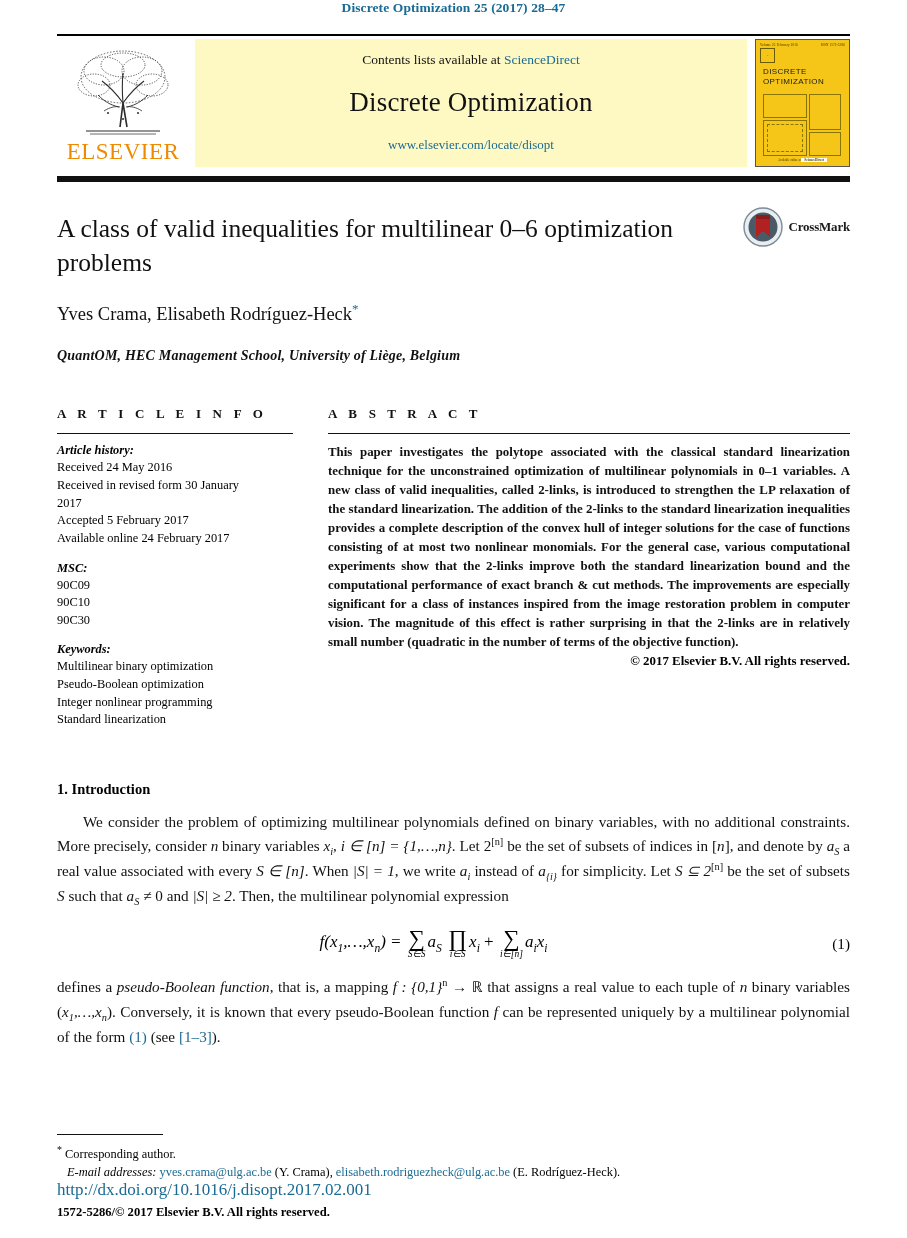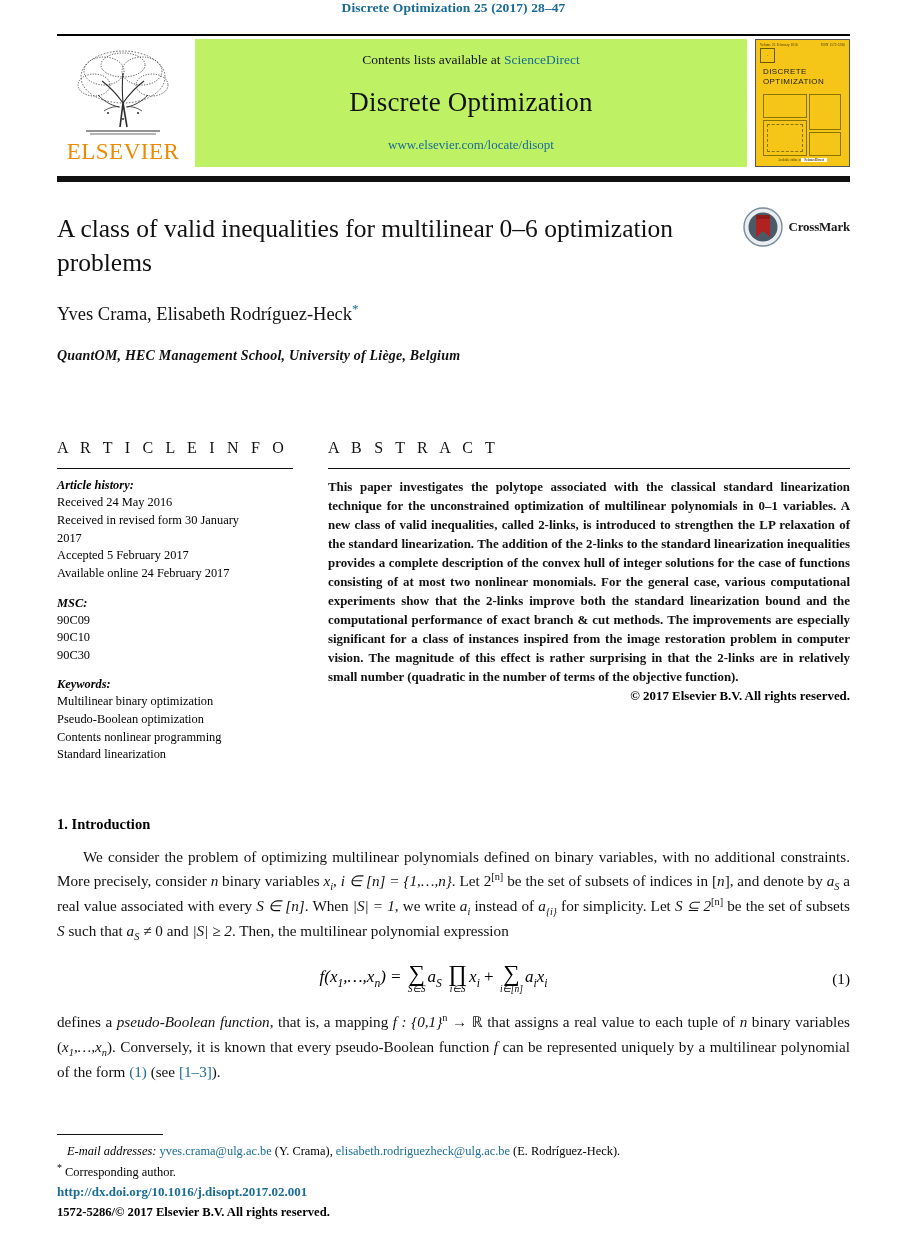--- a/index.html
+++ b/index.html
@@ -53,21 +53,21 @@
   .elsevier-word {
     color: #ED8B00;
     font-family: "Liberation Serif", serif;
     font-size: 23px;
     letter-spacing: 0.5px;
     line-height: 1;
     margin-top: 1px;
   }
   .contents-band {
     flex: 1 1 auto;
-    background: #bef264;
+    background: #fef9c3;
     margin-left: 6px;
     margin-right: 8px;
     display: flex;
     flex-direction: column;
     align-items: center;
     justify-content: space-between;
     padding: 13px 0 14px 0;
     box-sizing: border-box;
   }
   .contents-line {
@@ -202,26 +202,25 @@
 
   
   .info-abstract {
     margin: 42px 57px 0 57px;
     display: flex;
     gap: 35px;
   }
   .col-info { flex: 0 0 236px; }
   .col-abstract { flex: 1 1 auto; }
   .sec-label {
-    font-size: 16px;
-    font-weight: normal;
+    font-size: 13px;
+    font-weight: bold;
     letter-spacing: 4.2px;
     color: #111;
     font-family: "Liberation Serif", serif;
-    margin-top: 33px;
   }
   .hr-thin {
     border-top: 1.3px solid #111;
     margin-top: 11px;
     margin-bottom: 9px;
   }
   .info-head {
     font-style: italic;
     font-weight: bold;
     font-size: 12.4px;
@@ -312,22 +311,22 @@
   }
   .fn-star { vertical-align: super; font-size: 10px; }
   .fn-emph { font-style: italic; }
   .doi-block {
     position: absolute;
     left: 57px;
     bottom: 18px;
   }
   .doi-link {
     color: #1a6b94;
-    font-size: 13px;
-    font-weight: bold;
+    font-size: 17px;
+    font-weight: normal;
     display: block;
     margin-bottom: 2px;
   }
   .issn-line {
     font-size: 12.6px;
     font-weight: bold;
   }
 </style>
 </head>
 <body>
@@ -439,21 +438,21 @@
       <div class="info-gap"></div>
       <div class="info-head">MSC:</div>
       <div class="info-line">90C09</div>
       <div class="info-line">90C10</div>
       <div class="info-line">90C30</div>
 
       <div class="info-gap"></div>
       <div class="info-head">Keywords:</div>
       <div class="info-line">Multilinear binary optimization</div>
       <div class="info-line">Pseudo-Boolean optimization</div>
-      <div class="info-line">Contents nonlinear programming</div>
+      <div class="info-line">Integer nonlinear programming</div>
       <div class="info-line">Standard linearization</div>
     </div>
 
     <div class="col-abstract">
       <div class="sec-label">A B S T R A C T</div>
       <div class="hr-thin"></div>
       <div class="abstract-body">This paper investigates the polytope associated with the classical standard linearization technique for the unconstrained optimization of multilinear polynomials in 0–1 variables. A new class of valid inequalities, called 2-links, is introduced to strengthen the LP relaxation of the standard linearization. The addition of the 2-links to the standard linearization inequalities provides a complete description of the convex hull of integer solutions for the case of functions consisting of at most two nonlinear monomials. For the general case, various computational experiments show that the 2-links improve both the standard linearization bound and the computational performance of exact branch &amp; cut methods. The improvements are especially significant for a class of instances inspired from the image restoration problem in computer vision. The magnitude of this effect is rather surprising in that the 2-links are in relatively small number (quadratic in the number of terms of the objective function).</div>
       <div class="copyright">© 2017 Elsevier B.V. All rights reserved.</div>
     </div>
   </div>
@@ -481,22 +480,22 @@
           </span><span class="math">a</span><sub class="math">i</sub><span class="math">x</span><sub class="math">i</sub>
       </div>
       <div class="eq-num">(1)</div>
     </div>
 
     <div class="para"><span>defines a </span><i>pseudo-Boolean function</i><span>, that is, a mapping </span><span class="math">f : {0,1}</span><sup>n</sup><span class="mathup"> → ℝ</span><span> that assigns a real value to each tuple of </span><span class="math">n</span><span> binary variables (</span><span class="math">x</span><sub class="math">1</sub><span class="math">,…,x</span><sub class="math">n</sub><span>). Conversely, it is known that every pseudo-Boolean function </span><span class="math">f</span><span> can be represented uniquely by a multilinear polynomial of the form </span><span class="link">(1)</span><span> (see </span><span class="link">[1–3]</span><span>).</span></div>
   </div>
 
   <div class="footnote-zone">
     <div class="fn-rule"></div>
+    <div class="fn-line"><span class="fn-star">*</span> <span>Corresponding author.</span></div>
     <div class="fn-line" style="padding-left:22px;"><span class="fn-emph">E-mail addresses:</span> <span class="link">yves.crama@ulg.ac.be</span> <span>(Y. Crama),</span> <span class="link">elisabeth.rodriguezheck@ulg.ac.be</span> <span>(E. Rodríguez-Heck).</span></div>
-    <div class="fn-line"><span class="fn-star">*</span> <span>Corresponding author.</span></div>
   </div>
 
   <div class="doi-block">
     <span class="doi-link">http://dx.doi.org/10.1016/j.disopt.2017.02.001</span>
     <span class="issn-line">1572-5286/© 2017 Elsevier B.V. All rights reserved.</span>
   </div>
 
 </div>
 
 </body></html>

